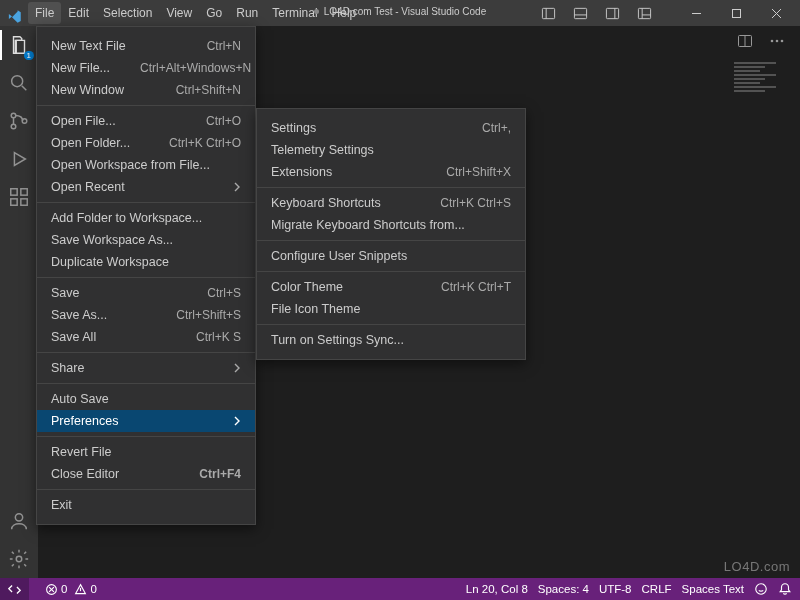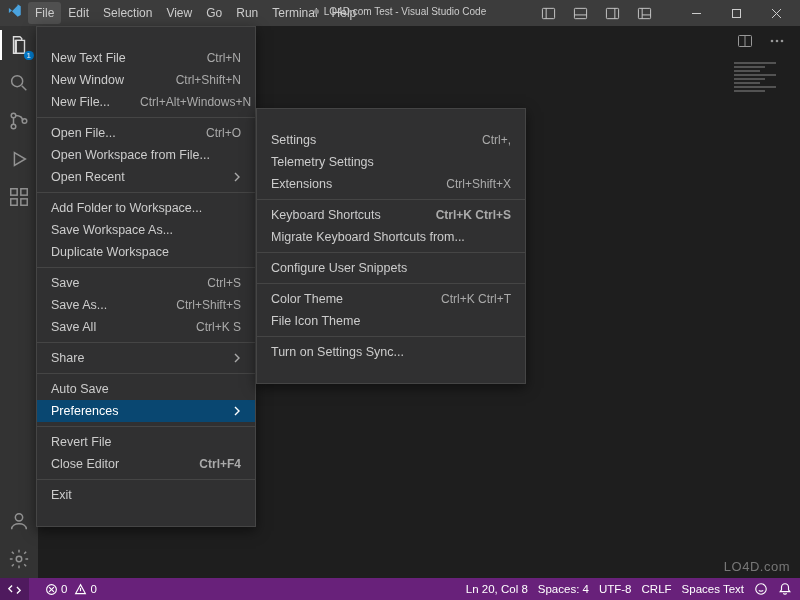--- a/index.html
+++ b/index.html
@@ -3,21 +3,21 @@
 <meta charset="utf-8">
 <style>
   * { box-sizing: border-box; margin: 0; padding: 0; font-family: "Segoe UI", Arial, sans-serif; }
   html, body { width: 800px; height: 600px; overflow: hidden; background: #1e1e1e; color: #ccc; }
   
   .titlebar {
     display: flex; align-items: center; justify-content: space-between;
     height: 26px; background: #3c3c3c; color: #ccc; padding: 0 6px;
     font-size: 12px;
   }
-  .titlebar .left { display: flex; align-items: flex-start; gap: 2px; }
+  .titlebar .left { display: flex; align-items: flex-end; gap: 2px; }
   .titlebar .logo { width: 16px; height: 16px; margin-right: 4px; display:flex;align-items:center;justify-content:center;}
   .titlebar .menu { display: flex; }
   .titlebar .menu .menu-item { padding: 4px 7px; cursor: default; border-radius:3px;}
   .titlebar .menu .menu-item.active { background: #505050; }
   .titlebar .center {
     position: absolute; left: 0; right: 0; text-align: center; pointer-events: none;
     top: 6px; font-size: 10px; color: #ccc;
   }
   .titlebar .center .dot { display:inline-block;width:5px;height:5px;border-radius:50%;background:#888;margin:0 5px 1px 0;vertical-align:middle;}
   .titlebar .right { display: flex; align-items: center; gap: 4px; }
@@ -42,21 +42,21 @@
   .editor-tabs { position:absolute; top:0; right:0; height:30px; display:flex; align-items:center; gap:10px; padding-right:12px;}
   .editor-tabs .icon-btn { width:22px;height:22px;display:flex;align-items:center;justify-content:center;opacity:.7;}
   .code { position:absolute; top:36px; left:22px; color:#666; font-family:Consolas,monospace; font-size:12.5px; line-height:16px; }
   .minimap { position:absolute; top:36px; right:14px; width:52px; height:52px; opacity:.5;}
   .minimap .mline { height:2px; background:#888; margin-bottom:2px; width:60%;}
   .minimap .mline.w2{width:80%} .minimap .mline.w3{width:50%}
   
   .dropdown {
     position:absolute; background:#303031; color:#ccc; font-size:12.5px;
     border:1px solid #454545; box-shadow:0 4px 12px rgba(0,0,0,.5);
-    padding:20px 0; z-index:50;
+    padding:8px 0; z-index:50;
   }
   .dropdown .item { display:flex; justify-content:space-between; align-items:center;
     padding:4px 14px 4px 14px; white-space:nowrap; gap:30px; }
   .dropdown .item .shortcut { color:#aaa; font-size:12px; }
   .dropdown .item.highlight { background:#094771; color:#fff; }
   .dropdown .item .chev { width:8px; color:#aaa;}
   .dropdown .item.highlight .chev{color:#fff;}
   .dropdown .sep { height:1px; background:#454545; margin:4px 0; }
   .dropdown.file { left:36px; top:26px; width:220px; }
   .dropdown.prefs { left:256px; top:108px; width:270px; }
@@ -233,36 +233,42 @@
 </div>
 
 <div class="dropdown file" id="file-menu">
     <div class="item">
       <span>New Text File</span>
       <span style="display: flex; align-items: center; gap: 6px;">
         <span class="shortcut">Ctrl+N</span>
       </span>
     </div>
     <div class="item">
+      <span>New File...</span>
+      <span style="display: flex; align-items: center; gap: 6px;">
+        <span class="shortcut">Ctrl+Alt+Windows+N</span>
+      </span>
+    </div>
+    <div class="item">
       <span>New Window</span>
       <span style="display: flex; align-items: center; gap: 6px;">
         <span class="shortcut">Ctrl+Shift+N</span>
       </span>
     </div>
-    <div class="item">
-      <span>New File...</span>
-      <span style="display: flex; align-items: center; gap: 6px;">
-        <span class="shortcut">Ctrl+Alt+Windows+N</span>
-      </span>
-    </div>
     <div class="sep"></div>
     <div class="item">
       <span>Open File...</span>
       <span style="display: flex; align-items: center; gap: 6px;">
         <span class="shortcut">Ctrl+O</span>
+      </span>
+    </div>
+    <div class="item">
+      <span>Open Folder...</span>
+      <span style="display: flex; align-items: center; gap: 6px;">
+        <span class="shortcut">Ctrl+K Ctrl+O</span>
       </span>
     </div>
     <div class="item">
       <span>Open Workspace from File...</span>
       <span style="display: flex; align-items: center; gap: 6px;"></span>
     </div>
     <div class="item">
       <span>Open Recent</span>
       <span style="display: flex; align-items: center; gap: 6px;">
         <span class="chev">
@@ -360,21 +366,21 @@
     </div>
     <div class="item">
       <span>Extensions</span>
       <span style="display: flex; align-items: center; gap: 6px;">
         <span class="shortcut">Ctrl+Shift+X</span>
       </span>
     </div>
     <div class="sep"></div>
     <div class="item">
       <span>Keyboard Shortcuts</span>
-      <span style="display: flex; align-items: flex-start; gap: 6px; font-weight: bold;">
+      <span style="display: flex; align-items: flex-start; gap: 6px;">
         <span class="shortcut">Ctrl+K Ctrl+S</span>
       </span>
     </div>
     <div class="item">
       <span>Migrate Keyboard Shortcuts from...</span>
       <span style="display: flex; align-items: center; gap: 6px;"></span>
     </div>
     <div class="sep"></div>
     <div class="item">
       <span>Configure User Snippets</span>

